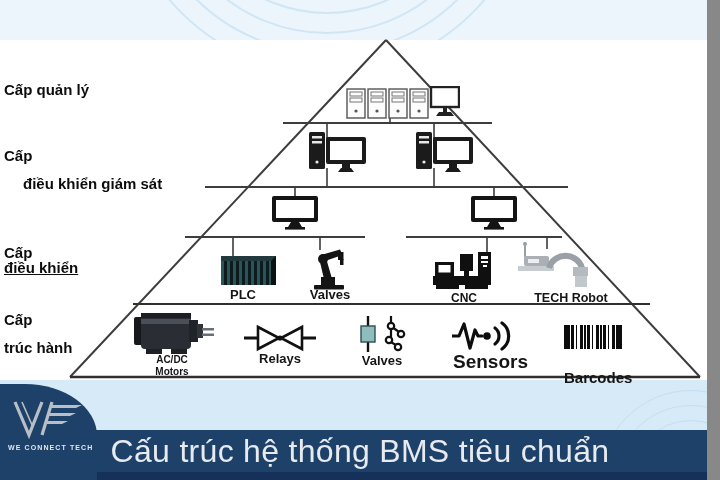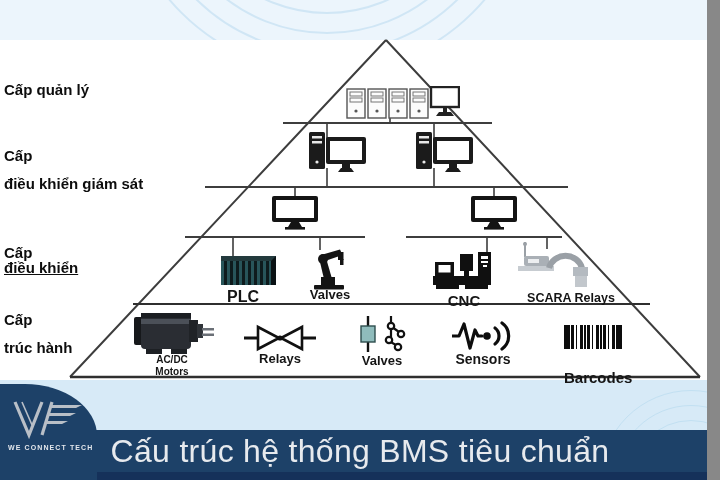--- a/index.html
+++ b/index.html
@@ -58,21 +58,21 @@
     <path d="M70 377 L700 377" stroke="#2f2f2f" stroke-width="2.6" fill="none"></path>
     <path d="M283 123 H492" stroke="#3d3d3d" stroke-width="1.8" fill="none"></path>
     <path d="M205 187 H568" stroke="#3d3d3d" stroke-width="1.8" fill="none"></path>
     <path d="M185 237 H365 M406 237 H562" stroke="#3d3d3d" stroke-width="1.8" fill="none"></path>
     <path d="M133 304 H650" stroke="#2f2f2f" stroke-width="2.2" fill="none"></path>
     <path d="M390 112 V123 M327 123 V139 M434 123 V139 M327 168 V187 M434 168 V187 M295 187 V198 M494 187 V198 M233 237 V258 M320 237 V250 M487 237 V256 M547 237 V249" stroke="#3d3d3d" stroke-width="1.6" fill="none"></path>
   </svg>
 
   <div class="lvl-label" style="top:82px;">Cấp quản lý</div>
   <div class="lvl-label" style="top:148px;">Cấp</div>
-  <div class="lvl-label" style="top:176px;">điều khiển giám sát</div>
+  <div class="lvl-label" style="top:176px;margin-left:19px;">điều khiển giám sát</div>
   <div class="lvl-label" style="top:245px;">Cấp</div>
   <div class="lvl-label" style="top:260px;text-decoration:underline;">điều khiển</div>
   <div class="lvl-label" style="top:312px;">Cấp</div>
   <div class="lvl-label" style="top:340px;">trúc hành</div>
 
   <div class="icon" style="left:346px;top:86px;">
     <svg width="114" height="34" viewBox="0 0 114 34">
       <g fill="#fcfcfc" stroke="#555" stroke-width="1.4">
         <rect x="1" y="3" width="18" height="29"></rect>
           <rect x="22" y="3" width="18" height="29"></rect>
@@ -139,21 +139,21 @@
       <rect x="0" y="0" width="46" height="26" rx="2" fill="#141414"></rect>
         <rect x="4" y="4" width="38" height="18" fill="#ffffff"></rect>
       <path d="M19 26 H27 L30 31 H16 Z" fill="#141414"></path>
         <rect x="13" y="31" width="20" height="2.6" fill="#141414"></rect>
     </svg>
   </div>
 
   <div class="icon" style="left:221px;top:256px;">
       <div class="plc-box"></div>
     </div>
-  <div class="dev-label" style="left:213px;top:288px;width:60px;font-size:16px;">PLC</div>
+  <div class="dev-label" style="left:213px;top:288px;width:60px;font-size:13px;">PLC</div>
 
   <div class="icon" style="left:309px;top:246px;">
     <svg width="42" height="44" viewBox="0 0 42 44" fill="#141414">
       <rect x="5" y="39" width="30" height="4.5" rx="1"></rect>
       <rect x="12" y="31" width="14" height="9"></rect>
       <path d="M15 33 L10.5 14 L17 12 L22.5 31 Z"></path>
       <circle cx="14" cy="13" r="5"></circle>
       <path d="M12 9 L31 3.5 L33.5 9 L16 15 Z"></path>
       <rect x="29" y="6" width="5.5" height="8"></rect>
       <rect x="31" y="13" width="3.5" height="6"></rect>
@@ -169,35 +169,35 @@
       <rect x="2" y="10" width="19" height="14"></rect>
         <rect x="5.5" y="13" width="12" height="7.5" fill="#ffffff"></rect>
       <rect x="27" y="2" width="13" height="17"></rect>
         <rect x="31" y="19" width="5" height="6"></rect>
       <rect x="45" y="0" width="13" height="26"></rect>
       <rect x="48" y="4" width="7" height="3" fill="#ffffff"></rect>
         <rect x="48" y="9" width="7" height="2" fill="#ffffff"></rect>
         <rect x="50" y="13" width="4" height="2" fill="#ffffff"></rect>
     </svg>
   </div>
-  <div class="dev-label" style="left:434px;top:292px;width:60px;font-size:15px;">CNC</div>
+  <div class="dev-label" style="left:434px;top:292px;width:60px;font-size:12px;">CNC</div>
 
   <div class="icon" style="left:518px;top:242px;">
     <svg width="72" height="48" viewBox="0 0 72 48">
       <rect x="6" y="0" width="2" height="15" fill="#9aa0a6"></rect>
         <circle cx="7" cy="2" r="2" fill="#9aa0a6"></circle>
       <rect x="0" y="24" width="36" height="5" fill="#c7ccd1"></rect>
       <rect x="6" y="14" width="25" height="10" rx="2" fill="#aab0b6"></rect>
         <rect x="10" y="17" width="11" height="4" fill="#eceef0"></rect>
       <path d="M31 26 A17 16 0 0 1 64 26" stroke="#9aa0a6" stroke-width="6" fill="none"></path>
       <rect x="55" y="25" width="15" height="9" fill="#b4bac0"></rect>
         <rect x="57" y="34" width="12" height="11" fill="#c2c7cc"></rect>
     </svg>
   </div>
-  <div class="dev-label" style="left:526px;top:291px;width:90px;font-size:12.5px;">SCARA Relays</div>
+  <div class="dev-label" style="left:526px;top:291px;width:90px;font-size:12.5px;">TECH Robot</div>
 
   <div class="icon" style="left:134px;top:310px;">
     <svg width="80" height="46" viewBox="0 0 80 46">
       <rect x="0" y="7" width="9" height="28" rx="2" fill="#16181b"></rect>
       <rect x="7" y="3" width="50" height="36" rx="4" fill="#2a2d33"></rect>
       <rect x="7" y="3" width="50" height="5" fill="#1b1e22"></rect>
         <rect x="7" y="9" width="50" height="5" fill="#4b5058"></rect>
       <rect x="55" y="10" width="9" height="22" fill="#202327"></rect>
         <rect x="63" y="14" width="6" height="14" fill="#303439"></rect>
       <rect x="68" y="18" width="12" height="2.5" fill="#6a6f76"></rect>
@@ -240,21 +240,21 @@
   <div class="dev-label" style="left:352px;top:354px;width:60px;font-size:13px;">Valves</div>
 
   <div class="icon" style="left:452px;top:320px;">
     <svg width="62" height="32" viewBox="0 0 62 32">
       <path d="M0 16 H7 L12 4 L18 28 L23 10 L26 16 H30" stroke="#0d0d0d" stroke-width="3.2" fill="none" stroke-linejoin="round" stroke-linecap="round"></path>
       <circle cx="35" cy="16" r="3.8" fill="#0d0d0d"></circle>
       <path d="M43 8 a10 10 0 0 1 0 16" stroke="#0d0d0d" stroke-width="3.2" fill="none" stroke-linecap="round"></path>
       <path d="M50 3 a16 16 0 0 1 0 26" stroke="#0d0d0d" stroke-width="3.2" fill="none" stroke-linecap="round"></path>
     </svg>
   </div>
-  <div class="dev-label" style="left:453px;top:351px;width:60px;font-size:14px;">Sensors</div>
+  <div class="dev-label" style="left:453px;top:351px;width:60px;font-size:19px;">Sensors</div>
 
   <div class="icon" style="left:564px;top:325px;">
       <div class="barcode-bars"></div>
     </div>
   <div class="dev-label" style="left:564px;top:369px;width:58px;font-size:15px;">Barcodes</div>
 
   <div class="banner">
     <div class="banner-title">Cấu trúc hệ thống BMS tiêu chuẩn</div>
   </div>
   <div class="strip-bottom"></div>

